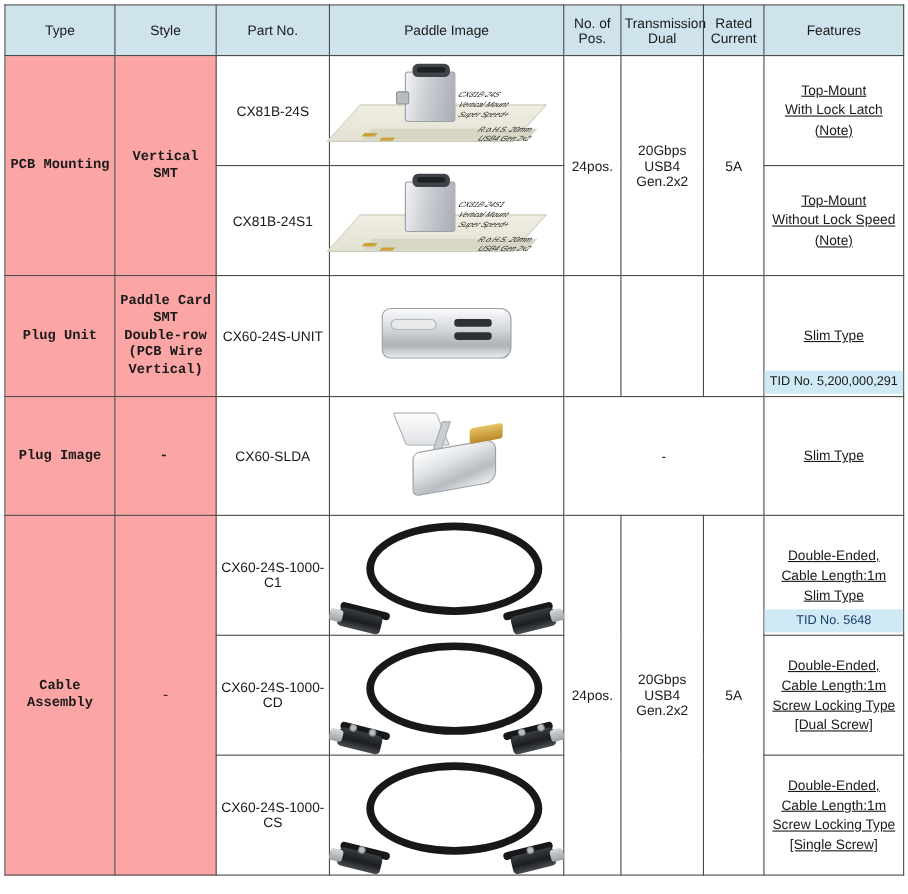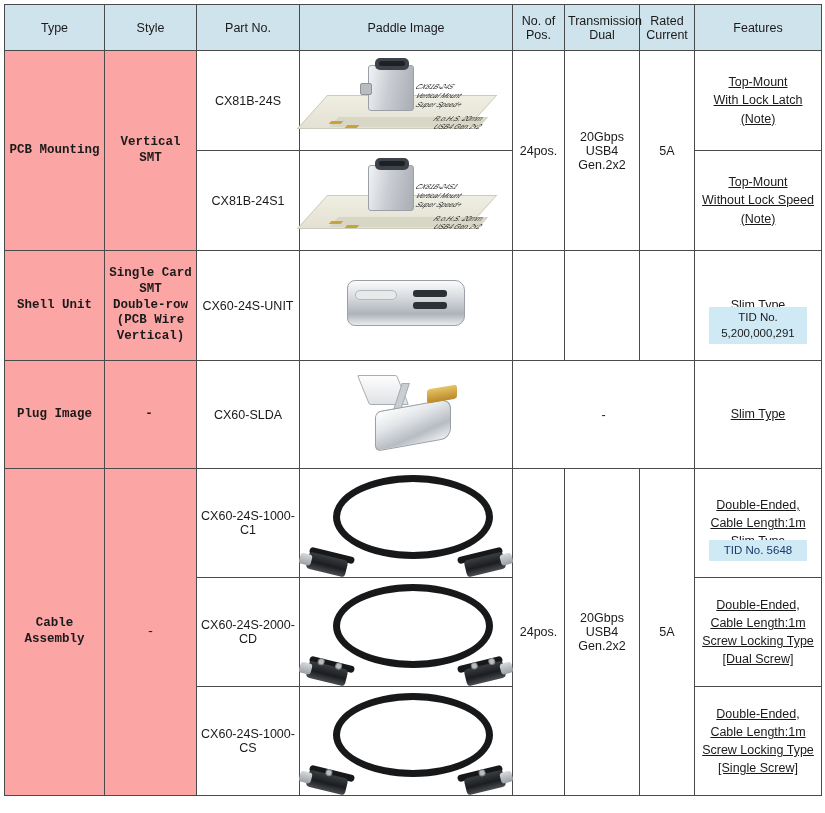--- a/index.html
+++ b/index.html
@@ -62,21 +62,21 @@
     display: block;
     background: #cfe9f5;
     color: #1a1a1a;
     font-size: 11.5px;
     padding: 2px 0;
     margin: 0 -4px;
   }
   .tid.bottom {
     position: absolute;
     left: 0; right: 0; bottom: 2px;
-    margin: 14px;
+    margin: 0;
   }
   td.imgcell {
     padding: 6px 4px;
     height: 100px;
   }
   .imgwrap {
     display: flex;
     align-items: center;
     justify-content: center;
     width: 100%;
@@ -363,23 +363,23 @@
           </div>
         </td>
         <td class="feat">
           <span class="feat-text">Top-Mount</span>
           <span class="feat-text">Without Lock Speed</span>
           <span class="feat-text">(Note)</span>
         </td>
       </tr>
 
       <tr>
-        <td class="shade left">Shell Unit</td>
+        <td class="shade left">Plug Unit</td>
         <td class="shade left">
-          <span>Single Card</span><br>
+          <span>Paddle Card</span><br>
           <span>SMT</span><br>
           <span>Double-row</span><br>
           <span>(PCB Wire</span><br>
           <span> Vertical)</span>
         </td>
         <td class="partno">CX60-24S-UNIT</td>
         <td class="imgcell" style="height:110px">
           <div class="imgwrap">
             <div class="plugunit">
               <div class="shellbody"></div>
@@ -446,21 +446,21 @@
         <td rowspan="3">5A</td>
         <td class="feat">
           <span class="feat-text">Double-Ended,</span>
           <span class="feat-text">Cable Length:1m</span>
           <span class="feat-text">Slim Type</span>
           <span class="tid bottom" style="color:#1a3a6b">TID No.  5648</span>
         </td>
       </tr>
 
       <tr>
-        <td class="partno">CX60-24S-2000-CD</td>
+        <td class="partno">CX60-24S-1000-CD</td>
         <td class="imgcell" style="height:108px">
           <div class="imgwrap">
             <div class="cable">
               <div class="loop"></div>
               <div class="tail-l"></div>
               <div class="tail-r"></div>
               <div class="conn left">
                 <span class="tip"></span>
                 <span class="screw" style="left:8px;top:-5px"></span>
                 <span class="screw" style="left:26px;top:-5px"></span>

